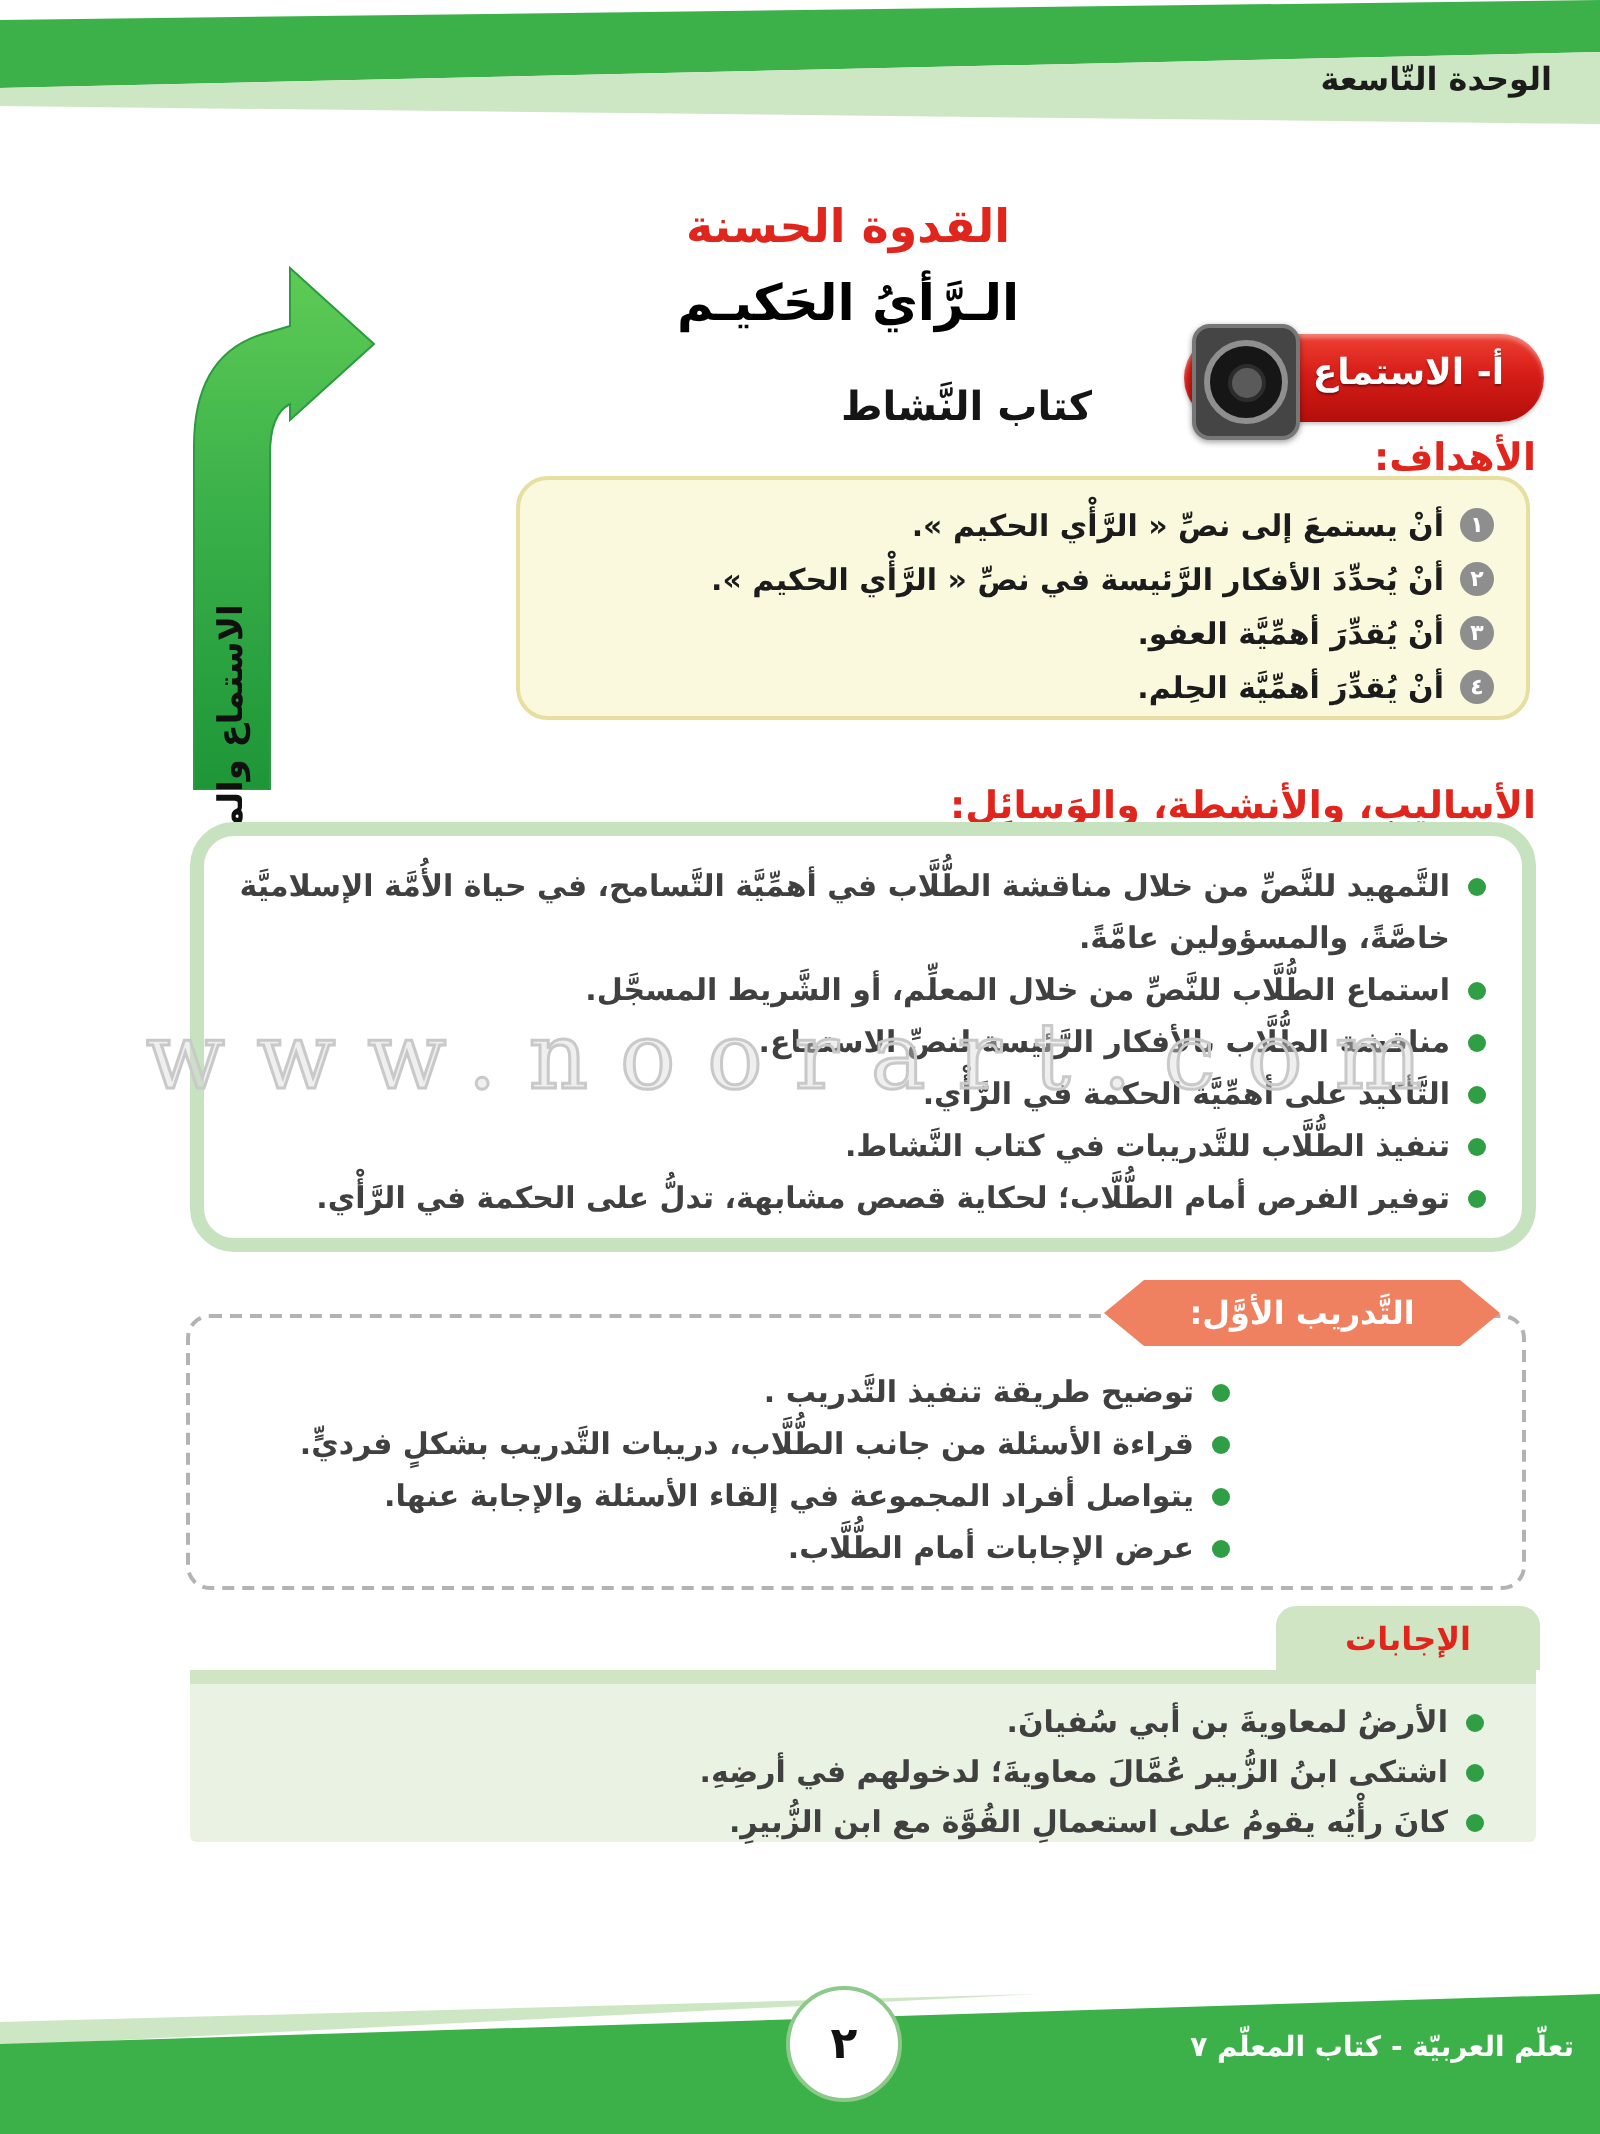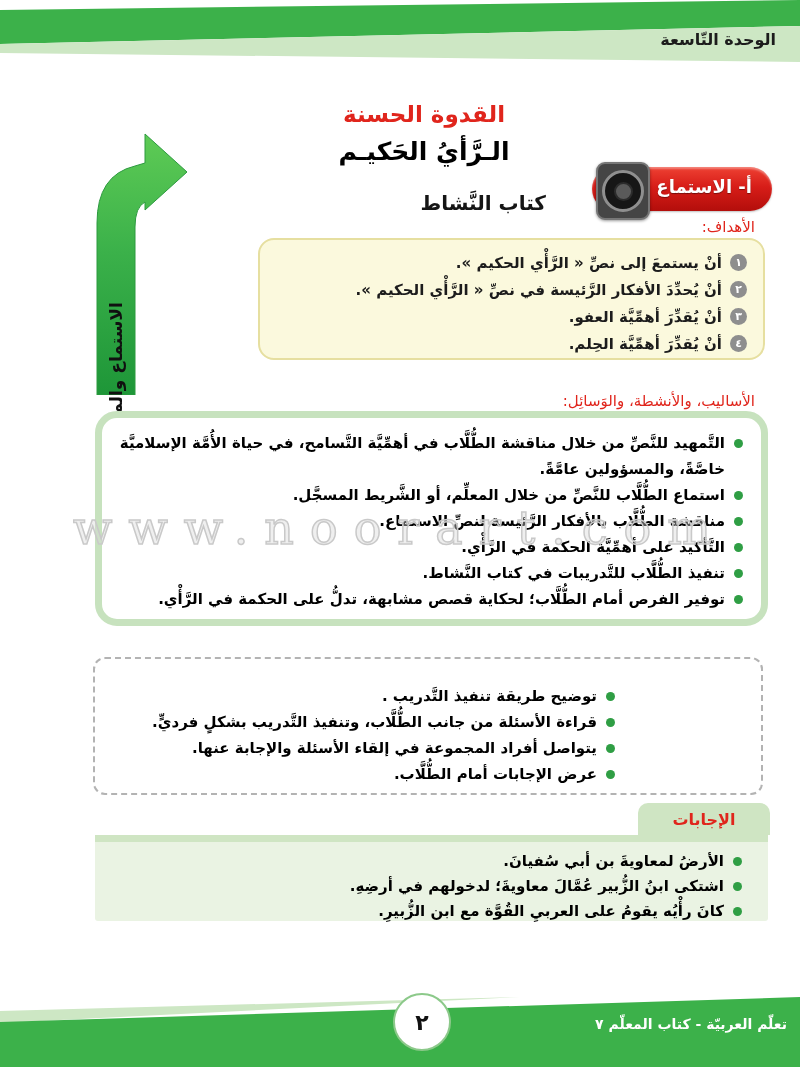--- a/index.html
+++ b/index.html
@@ -34,36 +34,36 @@
     box-shadow:inset 0 2px 2px rgba(255,255,255,.35), 0 1px 2px rgba(0,0,0,.25);}
   .badge-text{position:absolute;right:20px;top:9px;color:#fff;font-size:18px;font-weight:bold;
     text-shadow:0 1px 1px rgba(0,0,0,.4);}
   .badge-icon{position:absolute;left:4px;top:-5px;width:50px;height:54px;background:#454545;
     border:2px solid #777;border-radius:9px;display:flex;align-items:center;justify-content:center;
     box-shadow:0 1px 3px rgba(0,0,0,.4);}
   .spk-ring{width:36px;height:36px;border-radius:50%;background:#161616;border:3px solid #8f8f8f;
     display:flex;align-items:center;justify-content:center;}
   .spk-inner{width:15px;height:15px;border-radius:50%;background:#5a5a5a;border:2px solid #2c2c2c;}
   
-  .sec-heading{position:absolute;right:45px;color:#e0251c;font-size:15px;font-weight:normal;}
+  .sec-heading{position:absolute;right:32px;color:#e0251c;font-size:19px;font-weight:bold;}
   .obj-heading{top:218px;}
   .methods-heading{top:392px;}
   
   .yellow-box{position:absolute;right:35px;top:238px;width:507px;height:122px;background:#fbf9dd;
     border:2px solid #e6dfa0;border-radius:16px;box-sizing:border-box;padding:9px 16px 0 10px;}
   .obj-row{display:flex;align-items:center;gap:8px;height:27px;}
   .num-circle{width:17px;height:17px;border-radius:50%;background:#8e8e8e;color:#fff;font-size:11px;
     font-weight:bold;display:flex;align-items:center;justify-content:center;flex:none;}
   .obj-text{font-size:15px;font-weight:bold;color:#1c1c1c;}
   
   .green-box{position:absolute;left:95px;top:411px;width:673px;height:215px;background:#fff;
     border:7px solid #c7e2be;border-radius:22px;box-sizing:border-box;padding:12px 18px 0 12px;}
   .b-row{display:flex;gap:9px;}
   .dot{width:9px;height:9px;border-radius:50%;background:#2f9e44;margin-top:9px;flex:none;}
-  .b-text{font-size:15px;font-weight:bold;color:#000000;line-height:26px;}
+  .b-text{font-size:15px;font-weight:bold;color:#404040;line-height:26px;}
   
   .watermark{position:absolute;top:501px;left:0;width:800px;text-align:center;z-index:5;
     font-family:"DejaVu Serif", serif;font-size:46px;letter-spacing:16px;direction:ltr;
     color:rgba(215,215,215,0.40);-webkit-text-stroke:1.5px #c9c9c9;pointer-events:none;white-space:nowrap;}
   
   .ribbon{position:absolute;left:552px;top:640px;width:198px;height:33px;background:#ef8161;
     clip-path:polygon(0 50%,20px 0,178px 0,198px 50%,178px 100%,20px 100%);
     color:#fff;font-weight:bold;font-size:16px;display:flex;align-items:center;justify-content:center;z-index:3;}
   .dashed-box{position:absolute;left:93px;top:657px;width:670px;height:138px;box-sizing:border-box;
     border:2px dashed #b3b3b3;border-radius:12px;padding:24px 146px 0 10px;}
@@ -173,45 +173,46 @@
 
   <div class="watermark">www.noorart.com</div>
 
   <div class="dashed-box">
     <div class="b-row">
       <span class="dot"></span>
       <span class="b-text">توضيح طريقة تنفيذ التَّدريب .</span>
     </div>
     <div class="b-row">
       <span class="dot"></span>
-      <span class="b-text">قراءة الأسئلة من جانب الطُّلَّاب، وتنفيذ التَّدريب بشكلٍ فرديٍّ.</span>
+      <span class="b-text">قراءة الأسئلة من جانب الطُّلَّاب، دريبات التَّدريب بشكلٍ فرديٍّ.</span>
     </div>
     <div class="b-row">
       <span class="dot"></span>
       <span class="b-text">يتواصل أفراد المجموعة في إلقاء الأسئلة والإجابة عنها.</span>
     </div>
     <div class="b-row">
       <span class="dot"></span>
       <span class="b-text">عرض الإجابات أمام الطُّلَّاب.</span>
     </div>
   </div>
+  <div class="ribbon">التَّدريب الأوَّل:</div>
 
   <div class="answers-tab">الإجابات</div>
   <div class="answers-box">
     <div class="b-row">
       <span class="dot"></span>
       <span class="b-text">الأرضُ لمعاويةَ بن أبي سُفيانَ.</span>
     </div>
     <div class="b-row">
       <span class="dot"></span>
       <span class="b-text">اشتكى ابنُ الزُّبير عُمَّالَ معاويةَ؛ لدخولهم في أرضِهِ.</span>
     </div>
     <div class="b-row">
       <span class="dot"></span>
-      <span class="b-text">كانَ رأْيُه يقومُ على العربيِ القُوَّة مع ابن الزُّبيرِ.</span>
+      <span class="b-text">كانَ رأْيُه يقومُ على استعمالِ القُوَّة مع ابن الزُّبيرِ.</span>
     </div>
   </div>
 
   <div class="ftr-light"></div>
   <div class="ftr-dark"></div>
   <div class="page-circle">
     <span>٢</span>
   </div>
   <div class="ftr-text">تعلّم العربيّة - كتاب المعلّم ٧</div>
 

